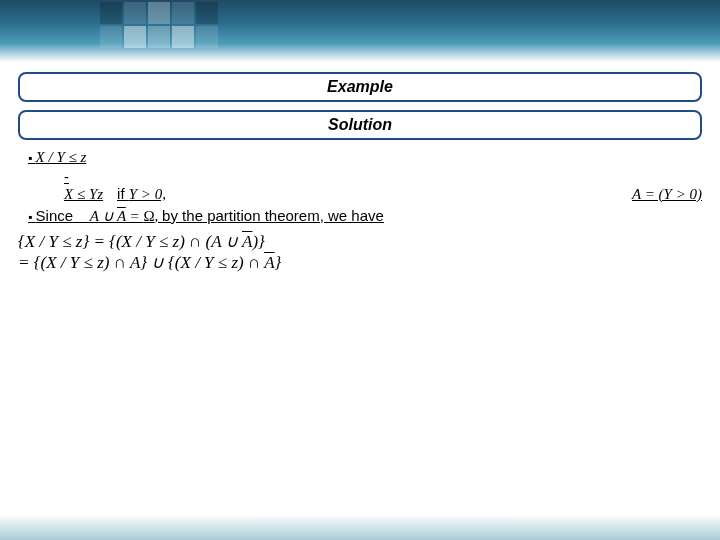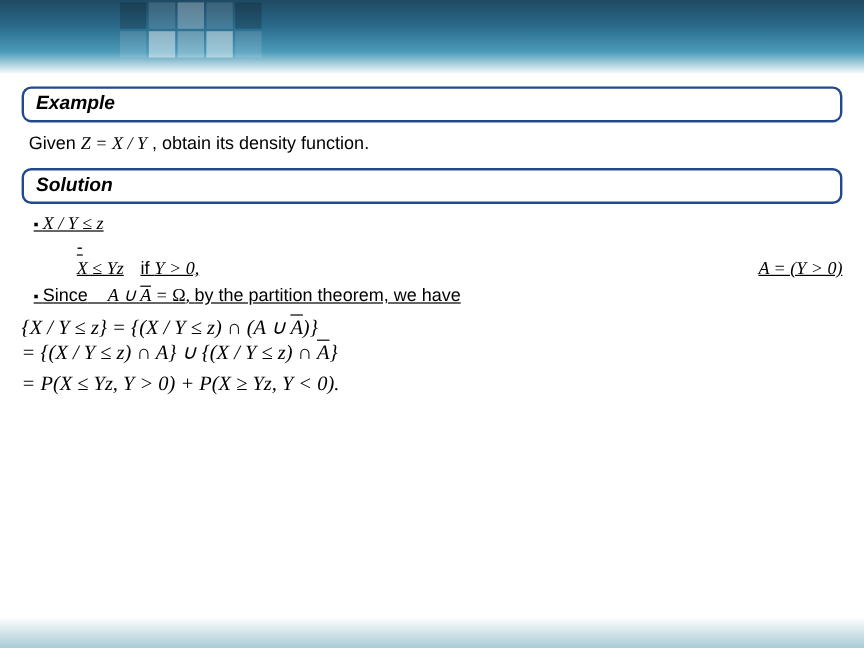--- a/index.html
+++ b/index.html
@@ -39,20 +39,21 @@
   .content { padding: 4px 18px 0 18px; }
   .boxhdr {
     border: 2px solid #224a8a;
     border-radius: 8px;
     padding: 4px 10px;
     font-weight: bold;
     font-style: italic;
     font-size: 16px;
     margin: 6px 0 8px 0;
     background: #fff;
+    text-align: center;
   }
   .para { margin: 4px 6px 10px 6px; line-height: 1.35; }
   .it { font-style: italic; font-family: "Times New Roman", serif; }
   ul.bul { list-style: none; margin: 4px 0 4px 10px; }
   ul.bul > li::before { content: "▪ "; font-size: 12px; color: #000; }
   ul.bul > li { margin: 4px 0; text-decoration: underline; }
   ul.dash { list-style: none; margin: 2px 0 2px 36px; }
   ul.dash > li::before { content: "-  "; }
   ul.dash > li { margin: 2px 0; }
   .math { font-family: "Times New Roman", serif; font-style: italic; white-space: nowrap; }
@@ -79,25 +80,20 @@
       <div class="sq b1"></div>
       <div class="sq b2"></div>
       <div class="sq"></div>
   </div>
 </div>
 
 <div class="content">
 
   <div class="boxhdr">Example</div>
 
-  <div class="para">
-    <span>Given </span>
-    <span class="it">Z = X / Y</span>
-    <span>, obtain its density function.</span>
-  </div>
 
   <div class="boxhdr">Solution</div>
 
   <ul class="bul">
     <li>
       <span class="math">X / Y ≤ z</span>
       <ul class="dash">
         <li>
           <span class="row">
             <span class="math">X ≤ Yz</span>
@@ -128,18 +124,17 @@
       {(<span class="it">X</span> / <span class="it">Y</span> ≤ <span class="it">z</span>) ∩ (<span class="it">A</span> ∪ <span class="bar it">A</span>)}
     </div>
     <div class="math">
       = {(<span class="it">X</span> / <span class="it">Y</span> ≤ <span class="it">z</span>) ∩ <span class="it">A</span>} ∪
         {(<span class="it">X</span> / <span class="it">Y</span> ≤ <span class="it">z</span>) ∩ <span class="bar it">A</span>}
     </div>
   </div>
 
 
   <div class="eqc">
-    <div class="math">= P(X ≤ Yz, Y &gt; 0) + P(X ≥ Yz, Y &lt; 0).</div>
   </div>
 
 </div>
 
 <div class="bottomband"></div>
 
 </body></html>

